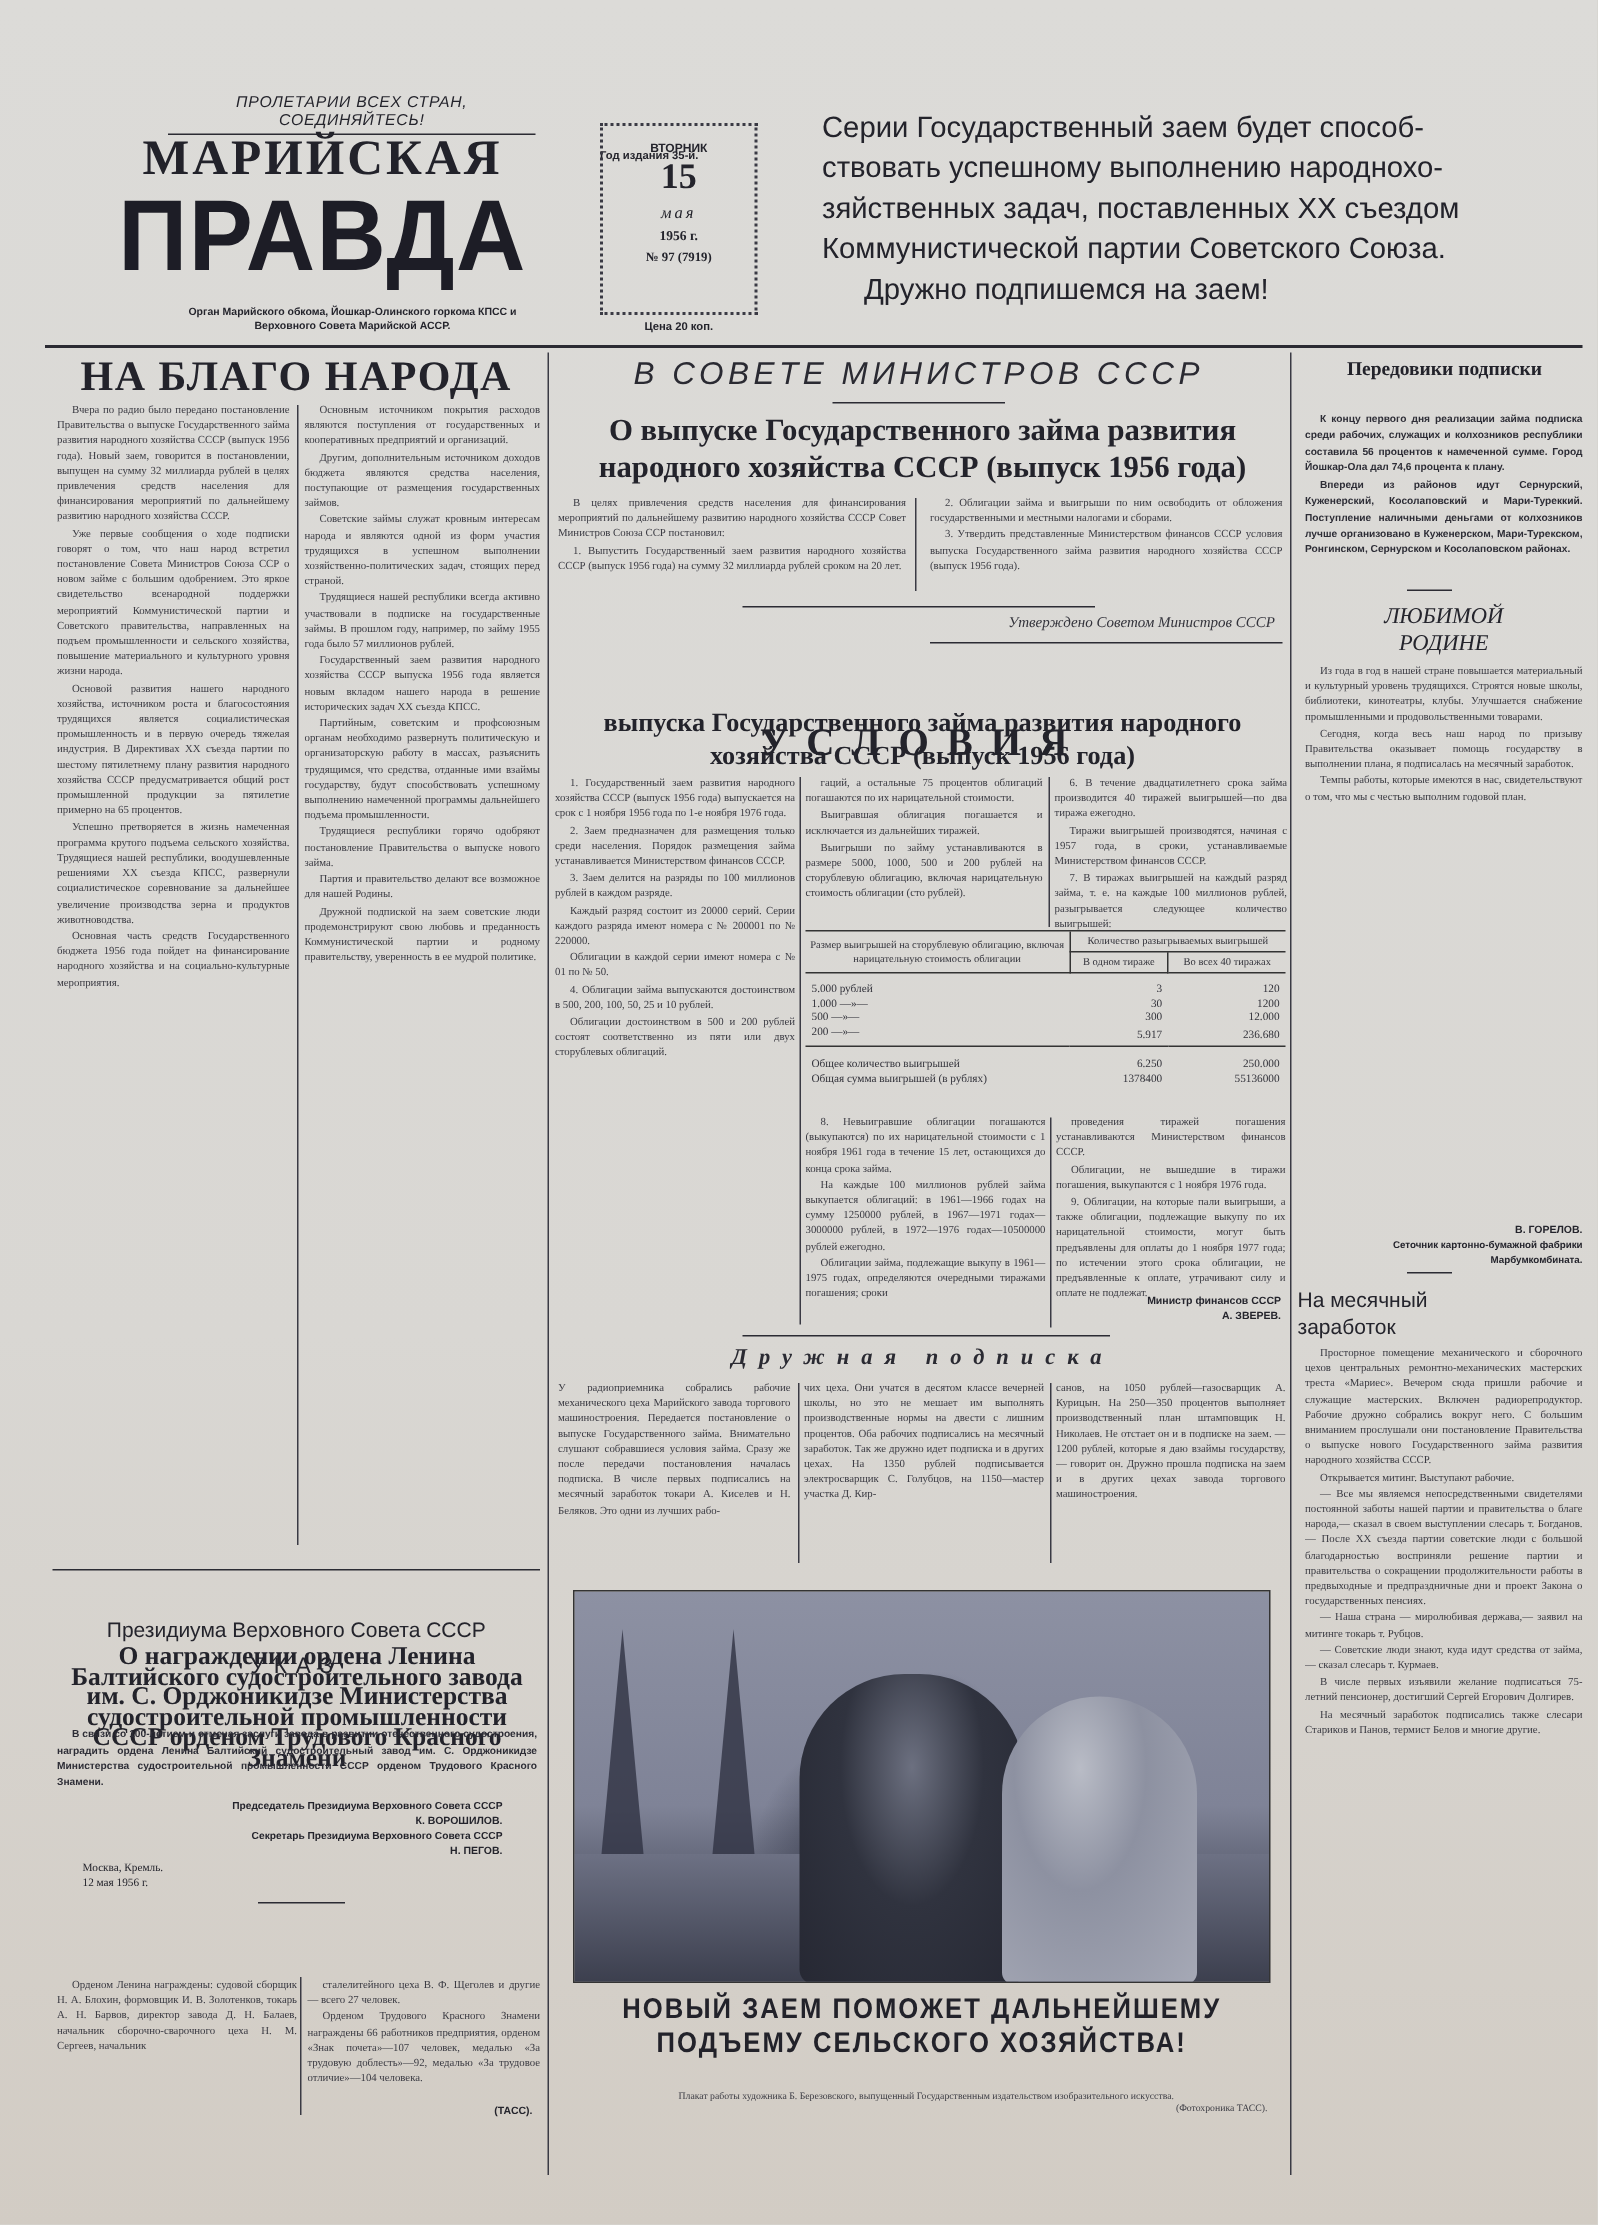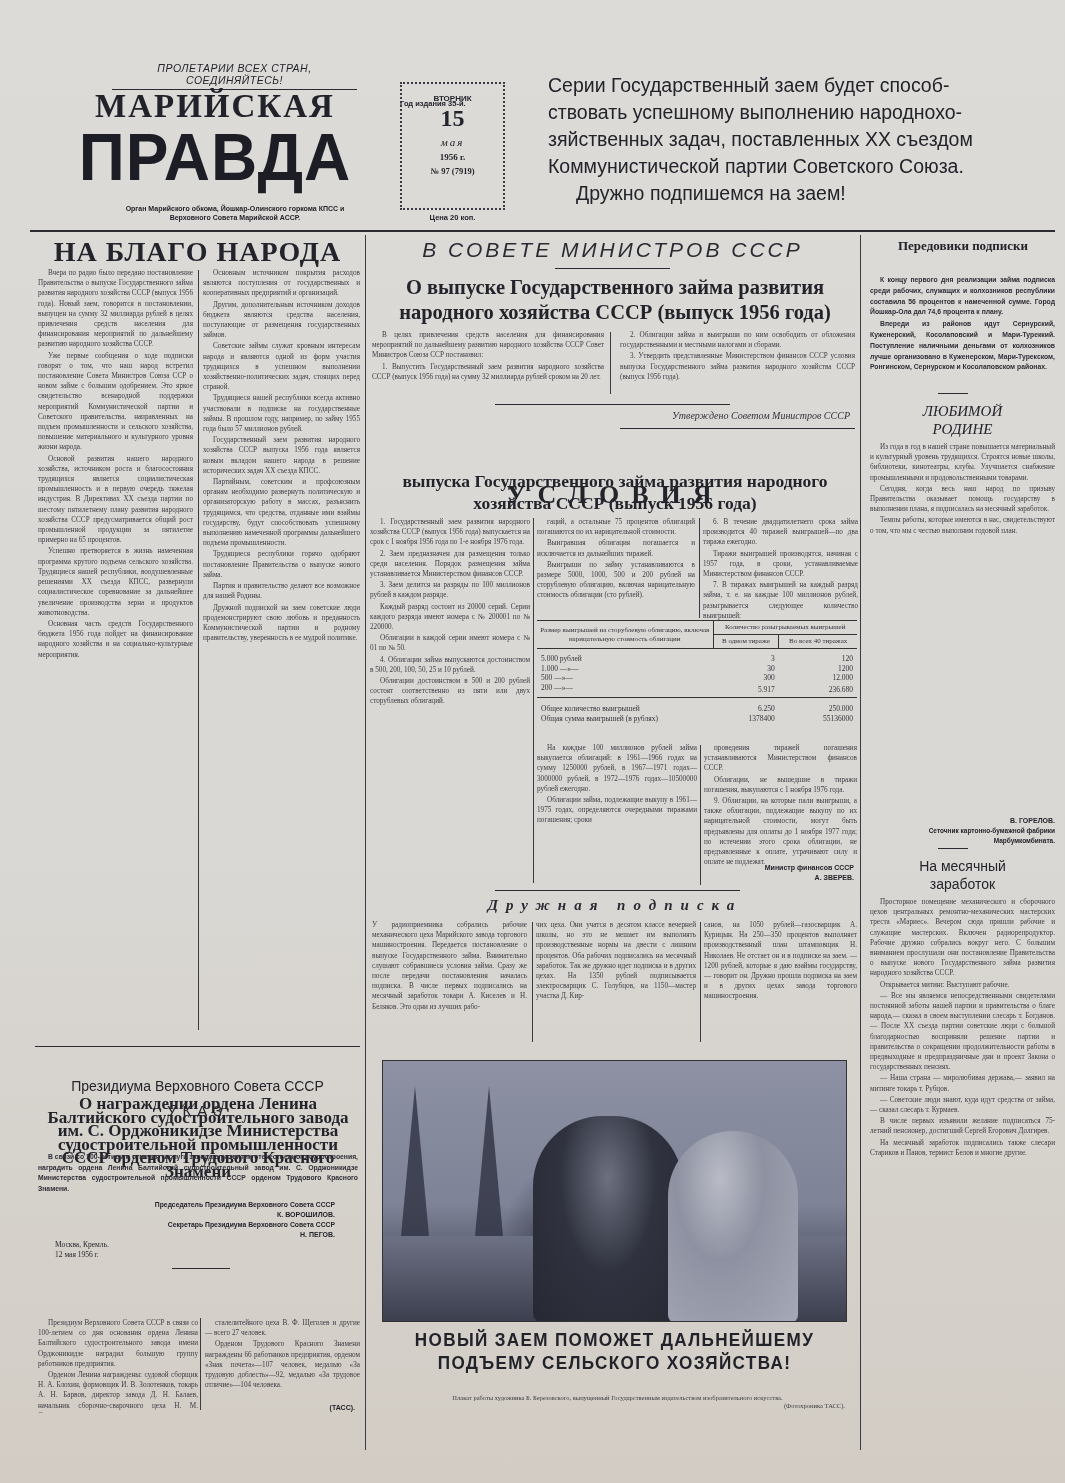--- a/index.html
+++ b/index.html
@@ -199,20 +199,21 @@
       <tr>
             <td>Общая сумма выигрышей (в рублях)</td>
             <td class="r">1378400</td>
             <td class="r">55136000</td>
           </tr>
     </tbody>
       </table>
   </div>
 
   <div class="abs text" style="left:537px; top:743px; width:160px; height:145px; overflow:hidden;">
+    <p>8. Невыигравшие облигации погашаются (выкупаются) по их нарицательной стоимости с 1 ноября 1961 года в течение 15 лет, остающихся до конца срока займа.</p>
     <p>На каждые 100 миллионов рублей займа выкупается облигаций: в 1961—1966 годах на сумму 1250000 рублей, в 1967—1971 годах—3000000 рублей, в 1972—1976 годах—10500000 рублей ежегодно.</p>
     <p>Облигации займа, подлежащие выкупу в 1961—1975 годах, определяются очередными тиражами погашения; сроки</p>
   </div>
   <div class="vrule" style="left:700px; top:745px; height:140px;"></div>
   <div class="abs text" style="left:704px; top:743px; width:153px;">
     <p>проведения тиражей погашения устанавливаются Министерством финансов СССР.</p>
     <p>Облигации, не вышедшие в тиражи погашения, выкупаются с 1 ноября 1976 года.</p>
     <p>9. Облигации, на которые пали выигрыши, а также облигации, подлежащие выкупу по их нарицательной стоимости, могут быть предъявлены для оплаты до 1 ноября 1977 года; по истечении этого срока облигации, не предъявленные к оплате, утрачивают силу и оплате не подлежат.</p>
   </div>
   <div class="abs sig" style="left:704px; top:863px; width:150px;">
@@ -256,21 +257,20 @@
     <div style="font-size:6.8px;">Секретарь Президиума Верховного Совета СССР</div>
     <div>Н. ПЕГОВ.</div>
   </div>
   <div class="abs" style="left:55px; top:1240px; width:120px; font-size:7.5px; line-height:10px;">
     <div>Москва, Кремль.</div>
     <div>12 мая 1956 г.</div>
   </div>
   <div class="rule" style="left:172px; top:1268px; width:58px; height:1px;"></div>
 
   <div class="abs text" style="left:38px; top:1318px; width:160px; height:95px; overflow:hidden;">
-    <p>Президиум Верховного Совета СССР в связи со 100-летием со дня основания ордена Ленина Балтийского судостроительного завода имени Орджоникидзе наградил большую группу работников предприятия.</p>
     <p>Орденом Ленина награждены: судовой сборщик Н. А. Блохин, формовщик И. В. Золотенков, токарь А. Н. Барвов, директор завода Д. Н. Балаев, начальник сборочно-сварочного цеха Н. М. Сергеев, начальник</p>
   </div>
   <div class="vrule" style="left:200px; top:1318px; height:92px;"></div>
   <div class="abs text" style="left:205px; top:1318px; width:155px;">
     <p>сталелитейного цеха В. Ф. Щеголев и другие — всего 27 человек.</p>
     <p>Орденом Трудового Красного Знамени награждены 66 работников предприятия, орденом «Знак почета»—107 человек, медалью «За трудовую доблесть»—92, медалью «За трудовое отличие»—104 человека.</p>
   </div>
   <div class="abs sig" style="left:260px; top:1403px; width:95px;">(ТАСС).</div>
 
   <div class="abs h-big" style="left:868px; top:238px; width:190px; font-size:13px; line-height:15px;">Передовики подписки</div>
@@ -288,21 +288,21 @@
     <p>Из года в год в нашей стране повышается материальный и культурный уровень трудящихся. Строятся новые школы, библиотеки, кинотеатры, клубы. Улучшается снабжение промышленными и продовольственными товарами.</p>
     <p>Сегодня, когда весь наш народ по призыву Правительства оказывает помощь государству в выполнении плана, я подписалась на месячный заработок.</p>
     <p>Темпы работы, которые имеются в нас, свидетельствуют о том, что мы с честью выполним годовой план.</p>
   </div>
   <div class="abs sig" style="left:870px; top:816px; width:185px;">
     <div>В. ГОРЕЛОВ.</div>
     <div style="font-size:6.5px;">Сеточник картонно-бумажной фабрики Марбумкомбината.</div>
   </div>
   <div class="rule" style="left:938px; top:848px; width:30px; height:1px;"></div>
 
-  <div class="abs" style="left:865px; top:857px; width:195px; text-align:center; font-family:'Liberation Sans', sans-serif; font-size:14px; line-height:18px;">
+  <div class="abs" style="left:865px; top:857px; width:195px; font-family:'Liberation Sans', sans-serif; font-size:14px; line-height:18px;">
     <div>На месячный</div>
     <div>заработок</div>
   </div>
   <div class="abs text" style="left:870px; top:897px; width:185px; height:515px; overflow:hidden;">
     <p>Просторное помещение механического и сборочного цехов центральных ремонтно-механических мастерских треста «Мариес». Вечером сюда пришли рабочие и служащие мастерских. Включен радиорепродуктор. Рабочие дружно собрались вокруг него. С большим вниманием прослушали они постановление Правительства о выпуске нового Государственного займа развития народного хозяйства СССР.</p>
     <p>Открывается митинг. Выступают рабочие.</p>
     <p>— Все мы являемся непосредственными свидетелями постоянной заботы нашей партии и правительства о благе народа,— сказал в своем выступлении слесарь т. Богданов. — После XX съезда партии советские люди с большой благодарностью восприняли решение партии и правительства о сокращении продолжительности работы в предвыходные и предпраздничные дни и проект Закона о государственных пенсиях.</p>
     <p>— Наша страна — миролюбивая держава,— заявил на митинге токарь т. Рубцов.</p>
     <p>— Советские люди знают, куда идут средства от займа,— сказал слесарь т. Курмаев.</p>
     <p>В числе первых изъявили желание подписаться 75-летний пенсионер, достигший Сергей Егорович Долгирев.</p>

